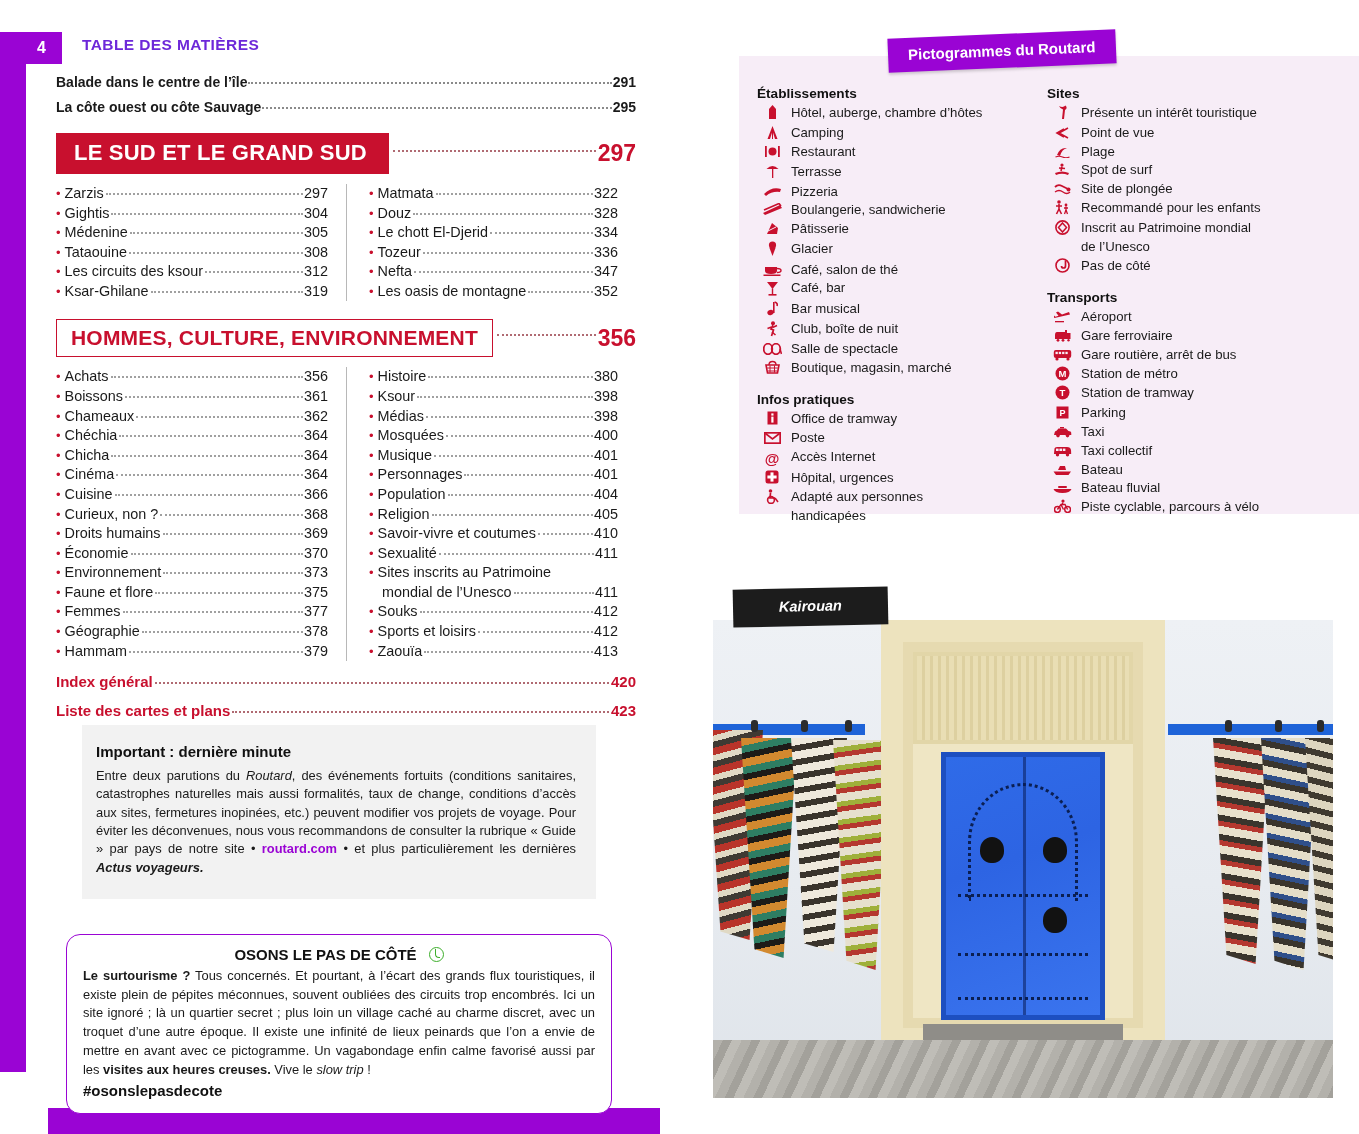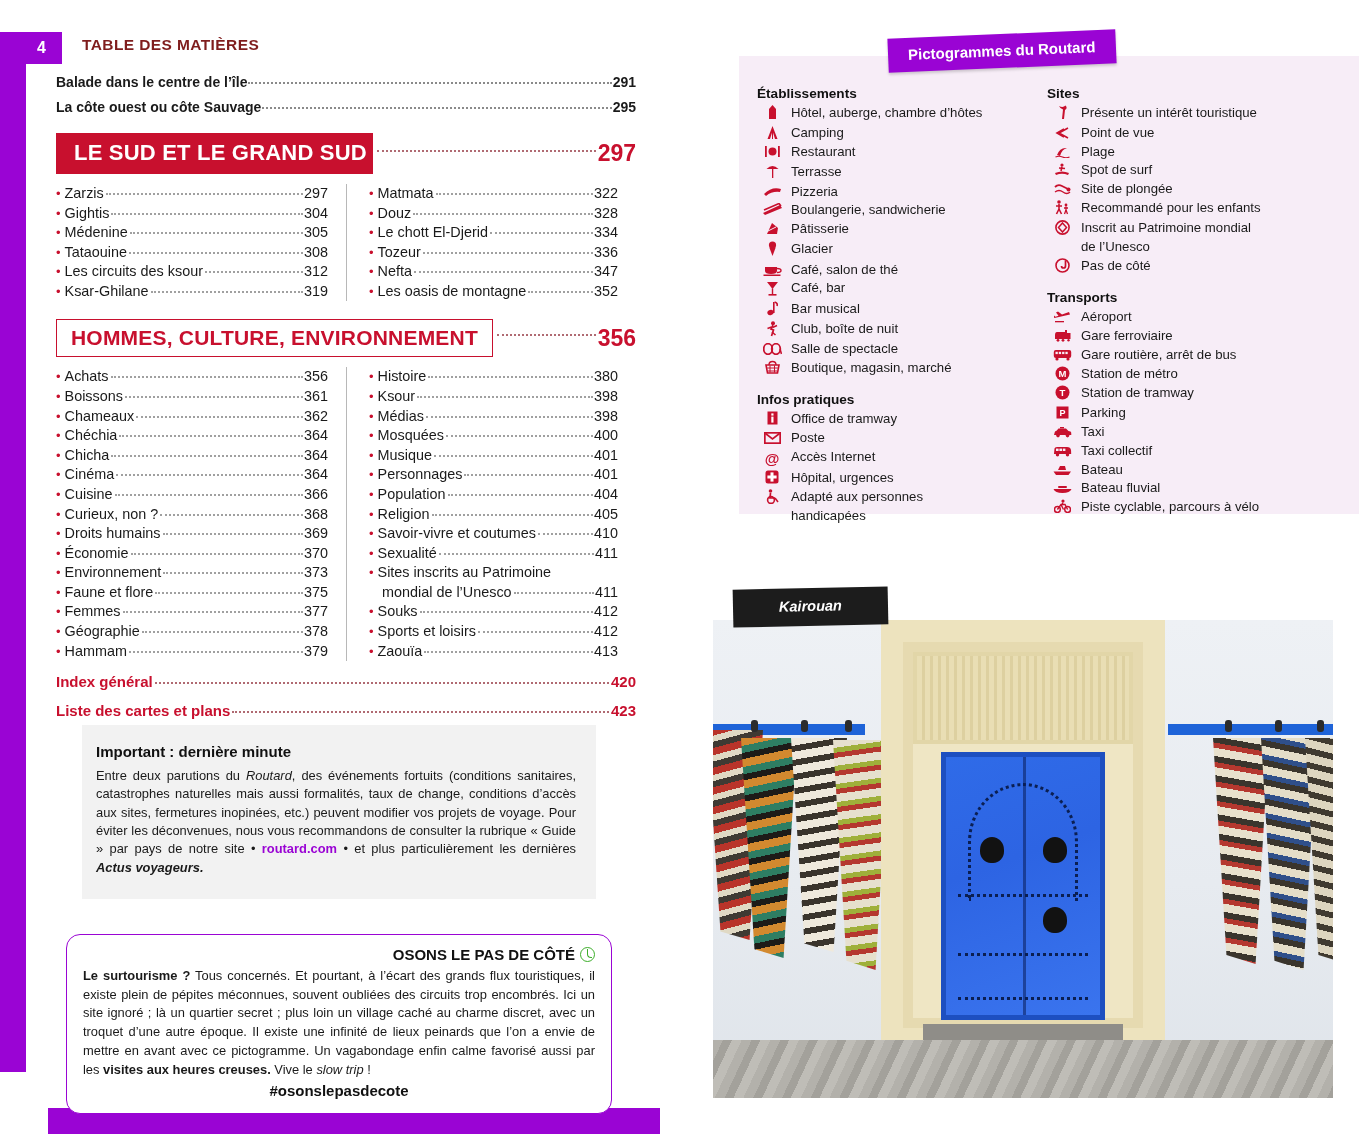--- a/index.html
+++ b/index.html
@@ -27,21 +27,21 @@
     padding-right: 16px;
   }
   .purple-bottom {
     position: absolute; left: 48px; bottom: 0;
     width: 612px; height: 26px;
     background: #9A04D4;
   }
   .toc-title {
     position: absolute; left: 82px; top: 36px;
     font-size: 15.5px; font-weight: bold;
-    color: #7f1d1d; letter-spacing: .4px;
+    color: #6d28d9; letter-spacing: .4px;
   }
 
   
   .left-col { position: absolute; left: 56px; top: 74px; width: 580px; }
 
   .toc-major {
     display: flex; align-items: baseline;
     font-size: 14px; font-weight: bold; color: #1a1a1a;
     margin-bottom: 9px;
   }
@@ -52,21 +52,21 @@
     transform: translateY(-3px);
   }
   .toc-major .pg { white-space: nowrap; font-weight: bold; }
 
   
   .sect-row { display: flex; align-items: center; margin: 18px 0 10px; }
   .sect-banner {
     background: #C8102E; color: #fff;
     font-size: 22px; font-weight: bold;
     letter-spacing: .2px;
-    padding: 9px 6px 10px 18px;
+    padding: 9px 22px 10px 18px;
     line-height: 1;
   }
   .sect-banner.outline {
     background: #ffffff; color: #C8102E;
     border: 1.6px solid #C8102E;
     font-size: 21px;
     padding: 7px 14px 8px 14px;
   }
   .sect-row .dots {
     flex: 1 1 auto;
@@ -136,28 +136,28 @@
     position: absolute; left: 66px; top: 934px;
     width: 546px;
     border: 1.6px solid #9A04D4;
     border-radius: 14px;
     padding: 11px 16px 14px 16px;
     background: #fff;
   }
   .osons-title {
     text-align: center; font-size: 15px; font-weight: bold; color: #111;
     margin-bottom: 4px;
-    display: flex; align-items: center; justify-content: flex-end; gap: 5px;
+    display: flex; align-items: center; justify-content: center; gap: 12px;
   }
   .osons-box p {
     font-size: 12.9px; line-height: 1.45; color: #1a1a1a;
     text-align: justify;
   }
   .osons-hash {
-    text-align: center; font-size: 15px; font-weight: bold;
+    text-align: left; font-size: 15px; font-weight: bold;
     color: #111; margin-top: 3px;
   }
   .pdc-glyph {
     display: inline-block; width: 15px; height: 15px;
     border: 1.8px solid #3DAE2B; border-radius: 50%;
     position: relative;
   }
   .pdc-glyph::after {
     content: ""; position: absolute; left: 5.5px; top: 1px;
     width: 4px; height: 8px;

